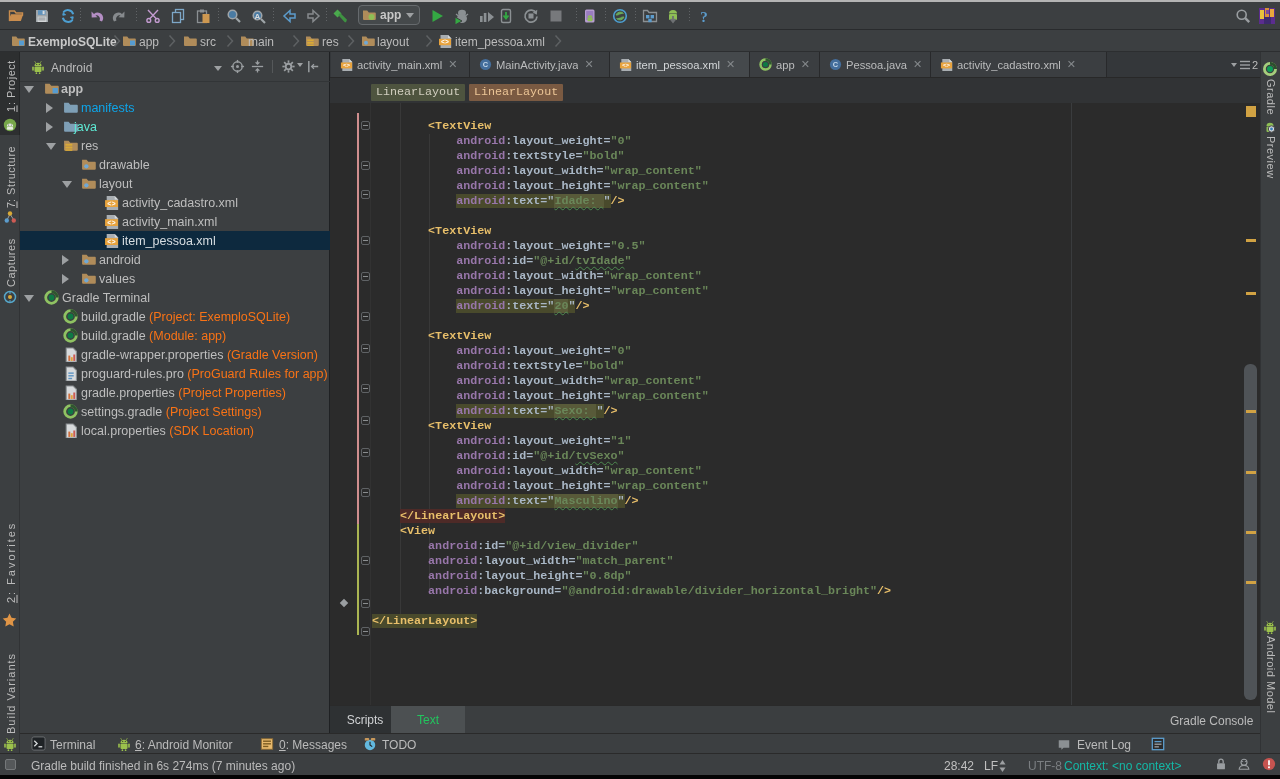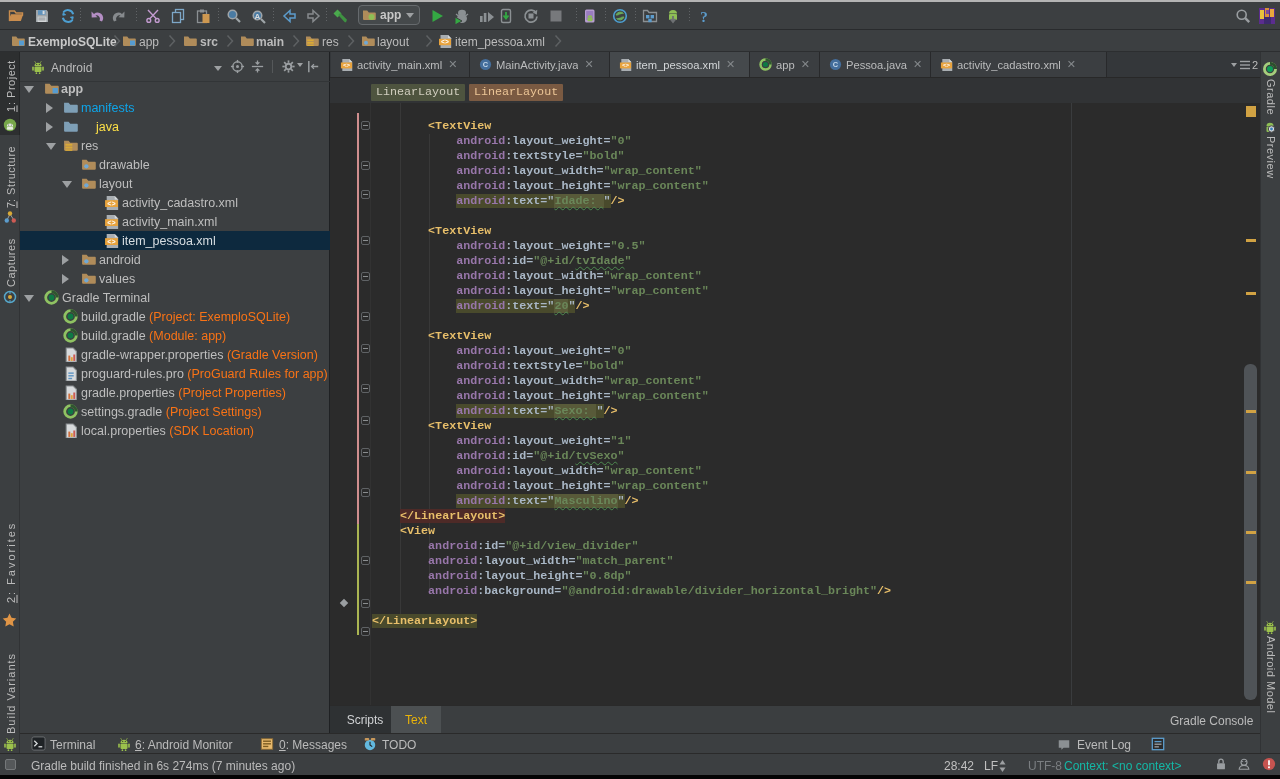--- a/index.html
+++ b/index.html
@@ -174,25 +174,25 @@
       </svg>
       <div class="abs ui" style="left:28px;top:5px;font-weight:bold;color:#c9c9c9">ExemploSQLite</div>
       <svg class="abs" style="left:122px;top:4px" width="14" height="14" viewBox="0 0 14 14">
         <path d="M1 2.5 h4.2 l1.6 2 H13 a.8.8 0 0 1 .8.8 V11 a1 1 0 0 1-1 1 H2 a1 1 0 0 1-1-1 Z" fill="#b08c5a"></path>
         <rect x="8" y="6.5" width="5" height="5" fill="#569cd1"></rect>
       </svg>
       <div class="abs ui" style="left:139px;top:5px;font-weight:normal;color:#bbbbbb">app</div>
       <svg class="abs" style="left:183px;top:4px" width="14" height="14" viewBox="0 0 14 14">
         <path d="M1 2.5 h4.2 l1.6 2 H13 a.8.8 0 0 1 .8.8 V11 a1 1 0 0 1-1 1 H2 a1 1 0 0 1-1-1 Z" fill="#b08c5a"></path>
       </svg>
-      <div class="abs ui" style="left:200px;top:5px;font-weight:bold;color:#bbbbbb">src</div>
+      <div class="abs ui" style="left:200px;top:5px;font-weight:normal;color:#bbbbbb">src</div>
       <svg class="abs" style="left:240px;top:4px" width="14" height="14" viewBox="0 0 14 14">
         <path d="M1 2.5 h4.2 l1.6 2 H13 a.8.8 0 0 1 .8.8 V11 a1 1 0 0 1-1 1 H2 a1 1 0 0 1-1-1 Z" fill="#b08c5a"></path>
       </svg>
-      <div class="abs ui" style="left:256px;top:5px;font-weight:bold;color:#bbbbbb">main</div>
+      <div class="abs ui" style="left:248px;top:5px;font-weight:normal;color:#bbbbbb">main</div>
       <svg class="abs" style="left:305px;top:4px" width="14" height="14" viewBox="0 0 14 14">
         <path d="M1 2.5 h4.2 l1.6 2 H13 a.8.8 0 0 1 .8.8 V11 a1 1 0 0 1-1 1 H2 a1 1 0 0 1-1-1 Z" fill="#b08c5a"></path>
         <rect x="2.2" y="5.4" width="6.5" height="1.8" fill="#d8a937"></rect>
         <rect x="2.2" y="8" width="6.5" height="1.8" fill="#d8a937"></rect>
         <rect x="2.2" y="10.6" width="6.5" height="1.4" fill="#d8a937"></rect>
       </svg>
       <div class="abs ui" style="left:322px;top:5px;font-weight:normal;color:#bbbbbb">res</div>
       <svg class="abs" style="left:361px;top:4px" width="14" height="14" viewBox="0 0 14 14">
         <path d="M1 2.5 h4.2 l1.6 2 H13 a.8.8 0 0 1 .8.8 V11 a1 1 0 0 1-1 1 H2 a1 1 0 0 1-1-1 Z" fill="#b08c5a"></path>
         <circle cx="5" cy="8.7" r="2" fill="#6fa8d6"></circle>
@@ -366,21 +366,21 @@
         </div>
         <div class="arr closed" style="left:46px;top:103px"></div>
         <svg class="abs" style="left:63px;top:100px" width="15" height="15" viewBox="0 0 14 14">
           <path d="M1 2.5 h4.2 l1.6 2 H13 a.8.8 0 0 1 .8.8 V11 a1 1 0 0 1-1 1 H2 a1 1 0 0 1-1-1 Z" fill="#7e9fb6"></path>
         </svg>
         <div class="abs trow" style="left:81px;top:98px;color:#0ea5e9">manifests</div>
         <div class="arr closed" style="left:46px;top:122px"></div>
         <svg class="abs" style="left:63px;top:119px" width="15" height="15" viewBox="0 0 14 14">
           <path d="M1 2.5 h4.2 l1.6 2 H13 a.8.8 0 0 1 .8.8 V11 a1 1 0 0 1-1 1 H2 a1 1 0 0 1-1-1 Z" fill="#7e9fb6"></path>
         </svg>
-        <div class="abs trow" style="left:96px;top:117px;color:#fde047">java</div>
+        <div class="abs trow" style="left:74px;top:117px;color:#5eead4">java</div>
         <div class="arr open" style="left:46px;top:143px"></div>
         <svg class="abs" style="left:63px;top:138px" width="15" height="15" viewBox="0 0 14 14">
           <path d="M1 2.5 h4.2 l1.6 2 H13 a.8.8 0 0 1 .8.8 V11 a1 1 0 0 1-1 1 H2 a1 1 0 0 1-1-1 Z" fill="#b08c5a"></path>
           <rect x="2.2" y="5.4" width="6.5" height="1.8" fill="#d8a937"></rect>
           <rect x="2.2" y="8" width="6.5" height="1.8" fill="#d8a937"></rect>
           <rect x="2.2" y="10.6" width="6.5" height="1.4" fill="#d8a937"></rect>
         </svg>
         <div class="abs trow" style="left:81px;top:136px;color:#bebebe">res</div>
         <svg class="abs" style="left:81px;top:157px" width="15" height="15" viewBox="0 0 14 14">
           <path d="M1 2.5 h4.2 l1.6 2 H13 a.8.8 0 0 1 .8.8 V11 a1 1 0 0 1-1 1 H2 a1 1 0 0 1-1-1 Z" fill="#b08c5a"></path>
@@ -581,21 +581,21 @@
     <div class="abs" style="left:1244px;top:364px;width:13px;height:336px;background:#4f5357;border-radius:6px"></div>
     <div class="abs" style="left:1246px;top:239px;width:10px;height:3px;background:#d1a243"></div>
     <div class="abs" style="left:1246px;top:292px;width:10px;height:3px;background:#d1a243"></div>
     <div class="abs" style="left:1246px;top:410px;width:10px;height:3px;background:#d1a243"></div>
     <div class="abs" style="left:1246px;top:471px;width:10px;height:3px;background:#d1a243"></div>
     <div class="abs" style="left:1246px;top:531px;width:10px;height:3px;background:#d1a243"></div>
     <div class="abs" style="left:1246px;top:581px;width:10px;height:3px;background:#d1a243"></div>
     <div class="abs" style="left:330px;top:705px;width:930px;height:28px;background:#3b3e40;border-top:1px solid #2a2a2a"></div>
     <div class="abs" style="left:330px;top:706px;width:9px;height:27px;background:#2e3133"></div>
     <div class="abs" style="left:339px;top:706px;width:52px;height:27px;background:#2e3133;display:flex;align-items:center;justify-content:center;font:12px 'Liberation Sans';color:#d0d2d4">Scripts</div>
-    <div class="abs" style="left:391px;top:706px;width:50px;height:27px;background:#4c5052;display:flex;align-items:center;justify-content:center;font:12px 'Liberation Sans';color:#eab308">Text</div>
+    <div class="abs" style="left:391px;top:706px;width:74px;height:27px;background:#4c5052;display:flex;align-items:center;justify-content:center;font:12px 'Liberation Sans';color:#22c55e">Text</div>
     <div class="abs" style="left:20px;top:733px;width:1240px;height:20px;background:#3c3f41;border-top:1px solid #2a2a2a"></div>
     <svg class="abs" style="left:31px;top:736px" width="15" height="15" viewBox="0 0 16 16">
       <rect x="1" y="1" width="14" height="14" rx="2" fill="#1f2326" stroke="#6d7073"></rect>
       <path d="M3.5 5 l3 3 -3 3" fill="none" stroke="#d7dadc" stroke-width="1.4"></path>
       <line x1="8" y1="11.5" x2="12" y2="11.5" stroke="#d7dadc" stroke-width="1.4"></line>
     </svg>
     <div class="abs ui" style="left:50px;top:738px">Terminal</div>
     <svg class="abs" style="left:117px;top:737px" width="14" height="14" viewBox="0 0 14 14">
       <g fill="#9bc14c">
         <path d="M3.5 6 a3.5 3.2 0 0 1 7 0 z"></path>

